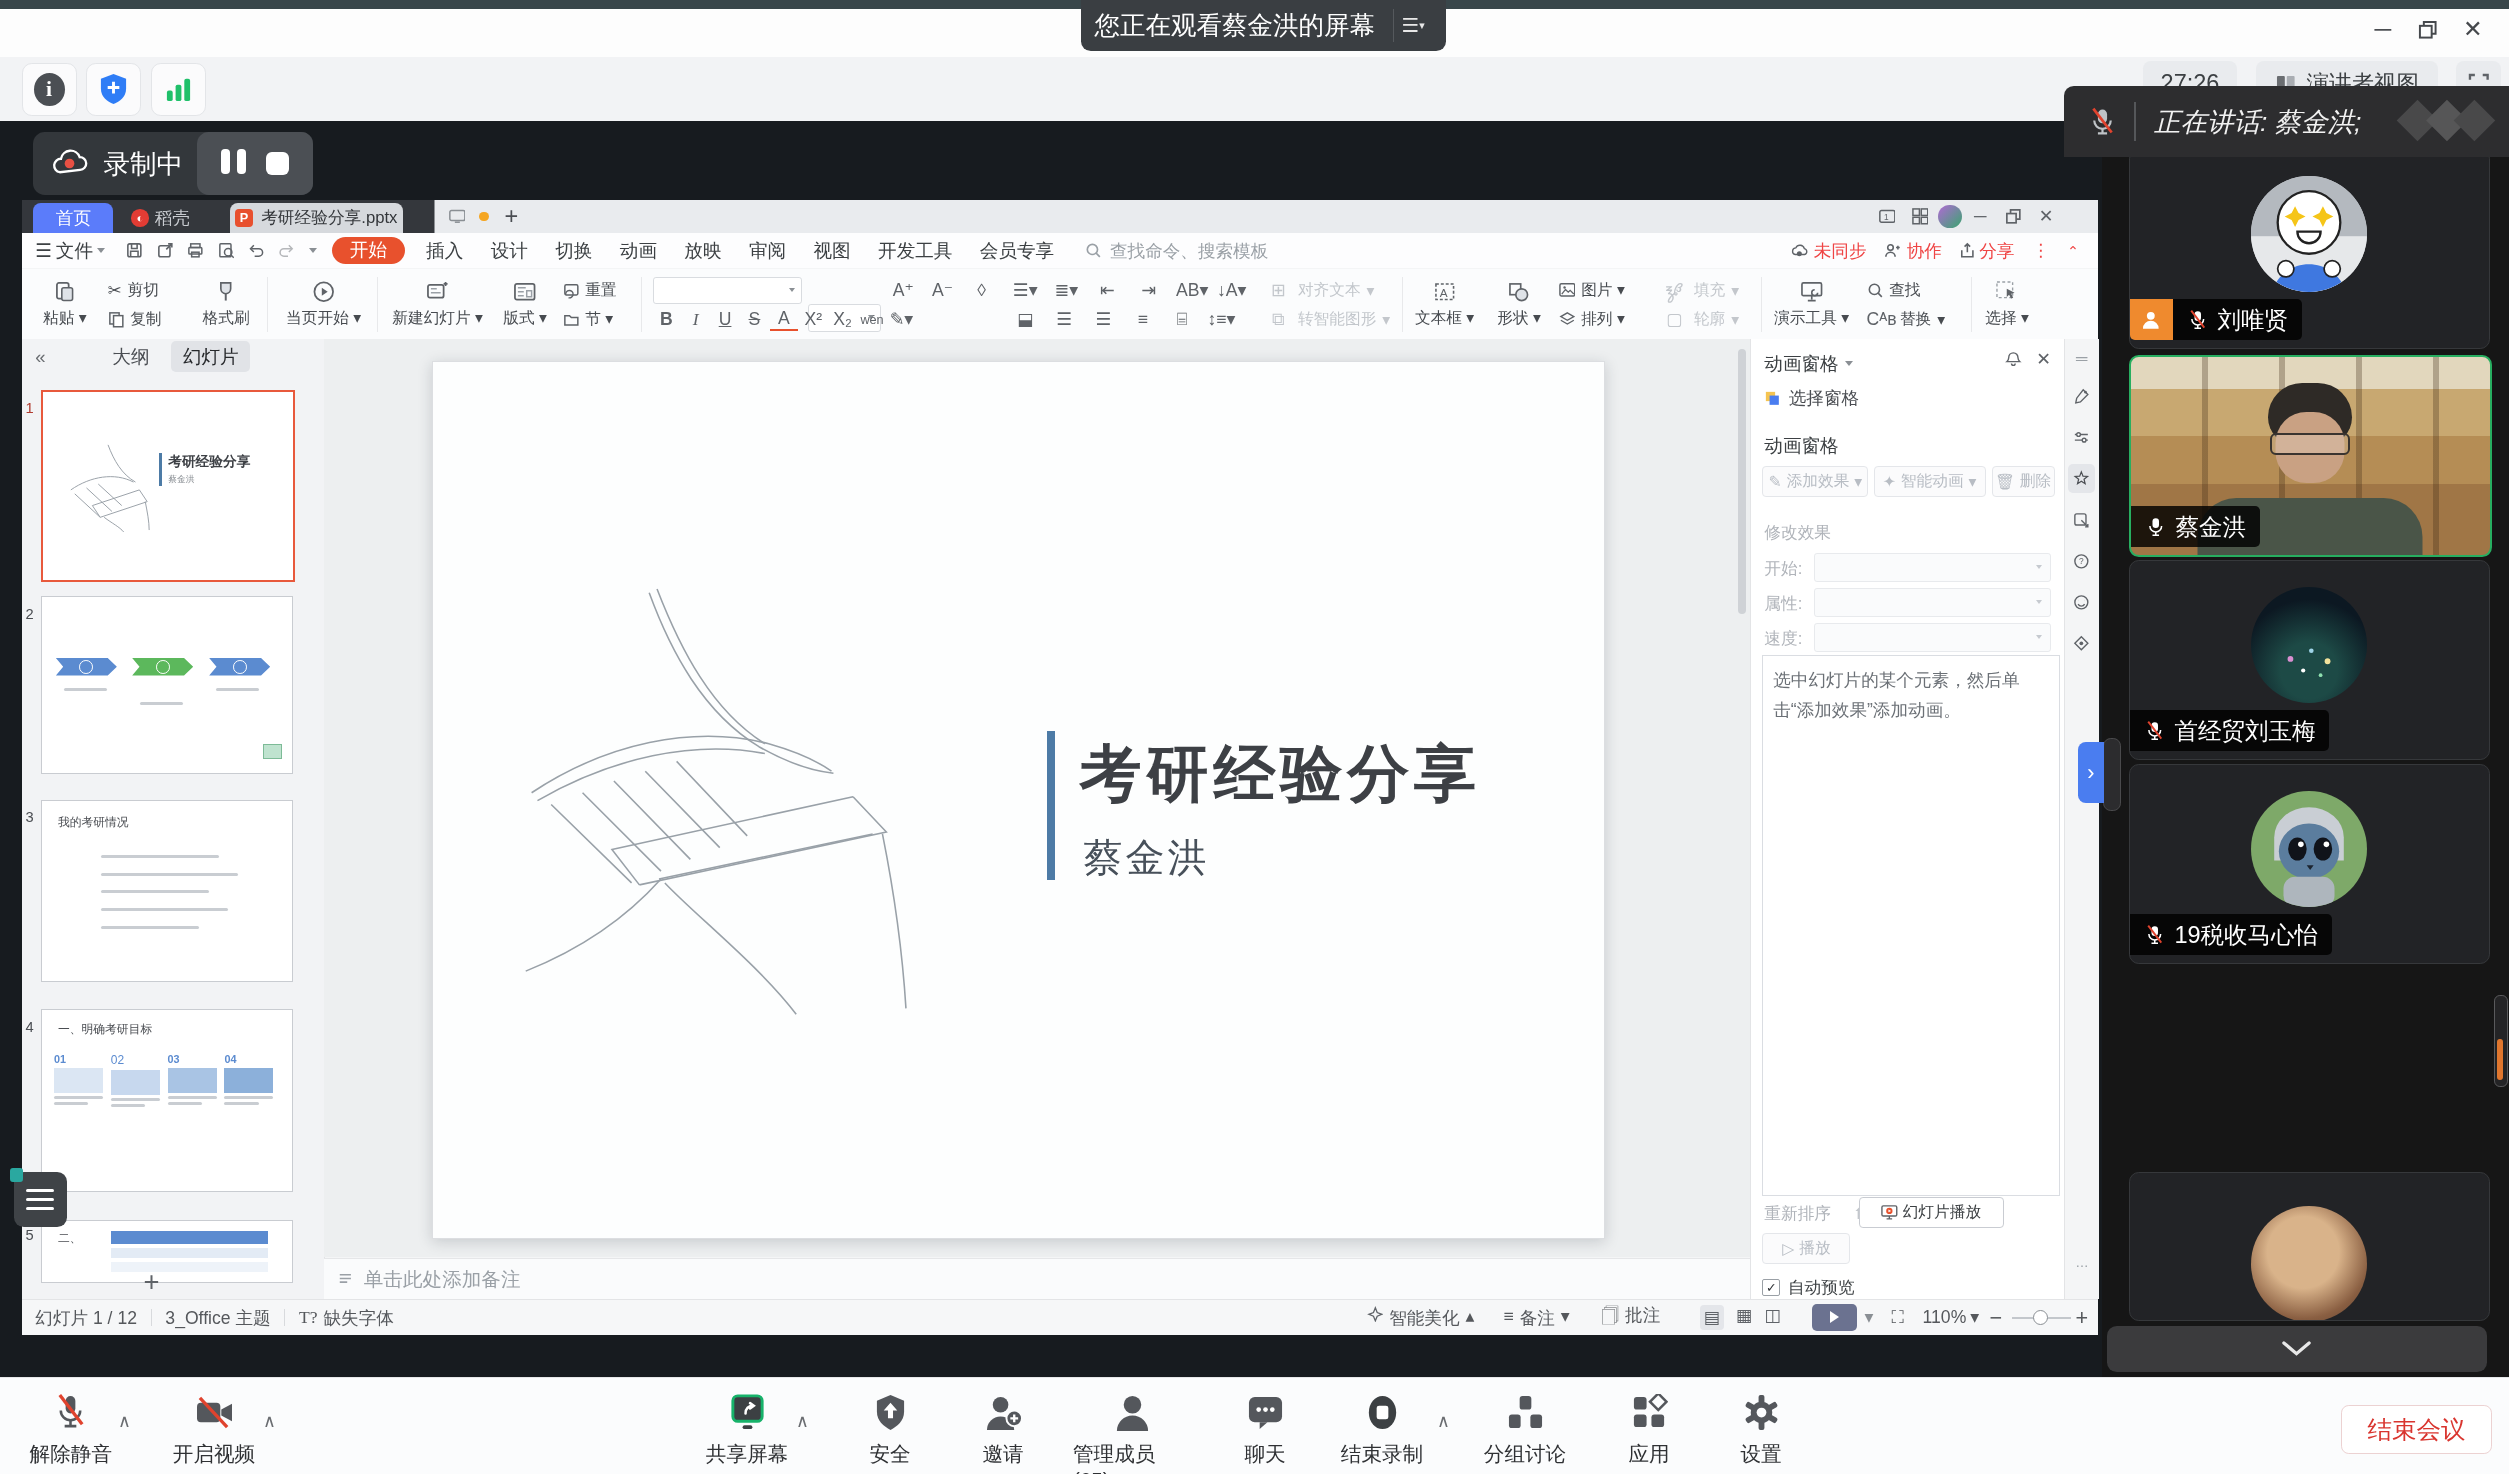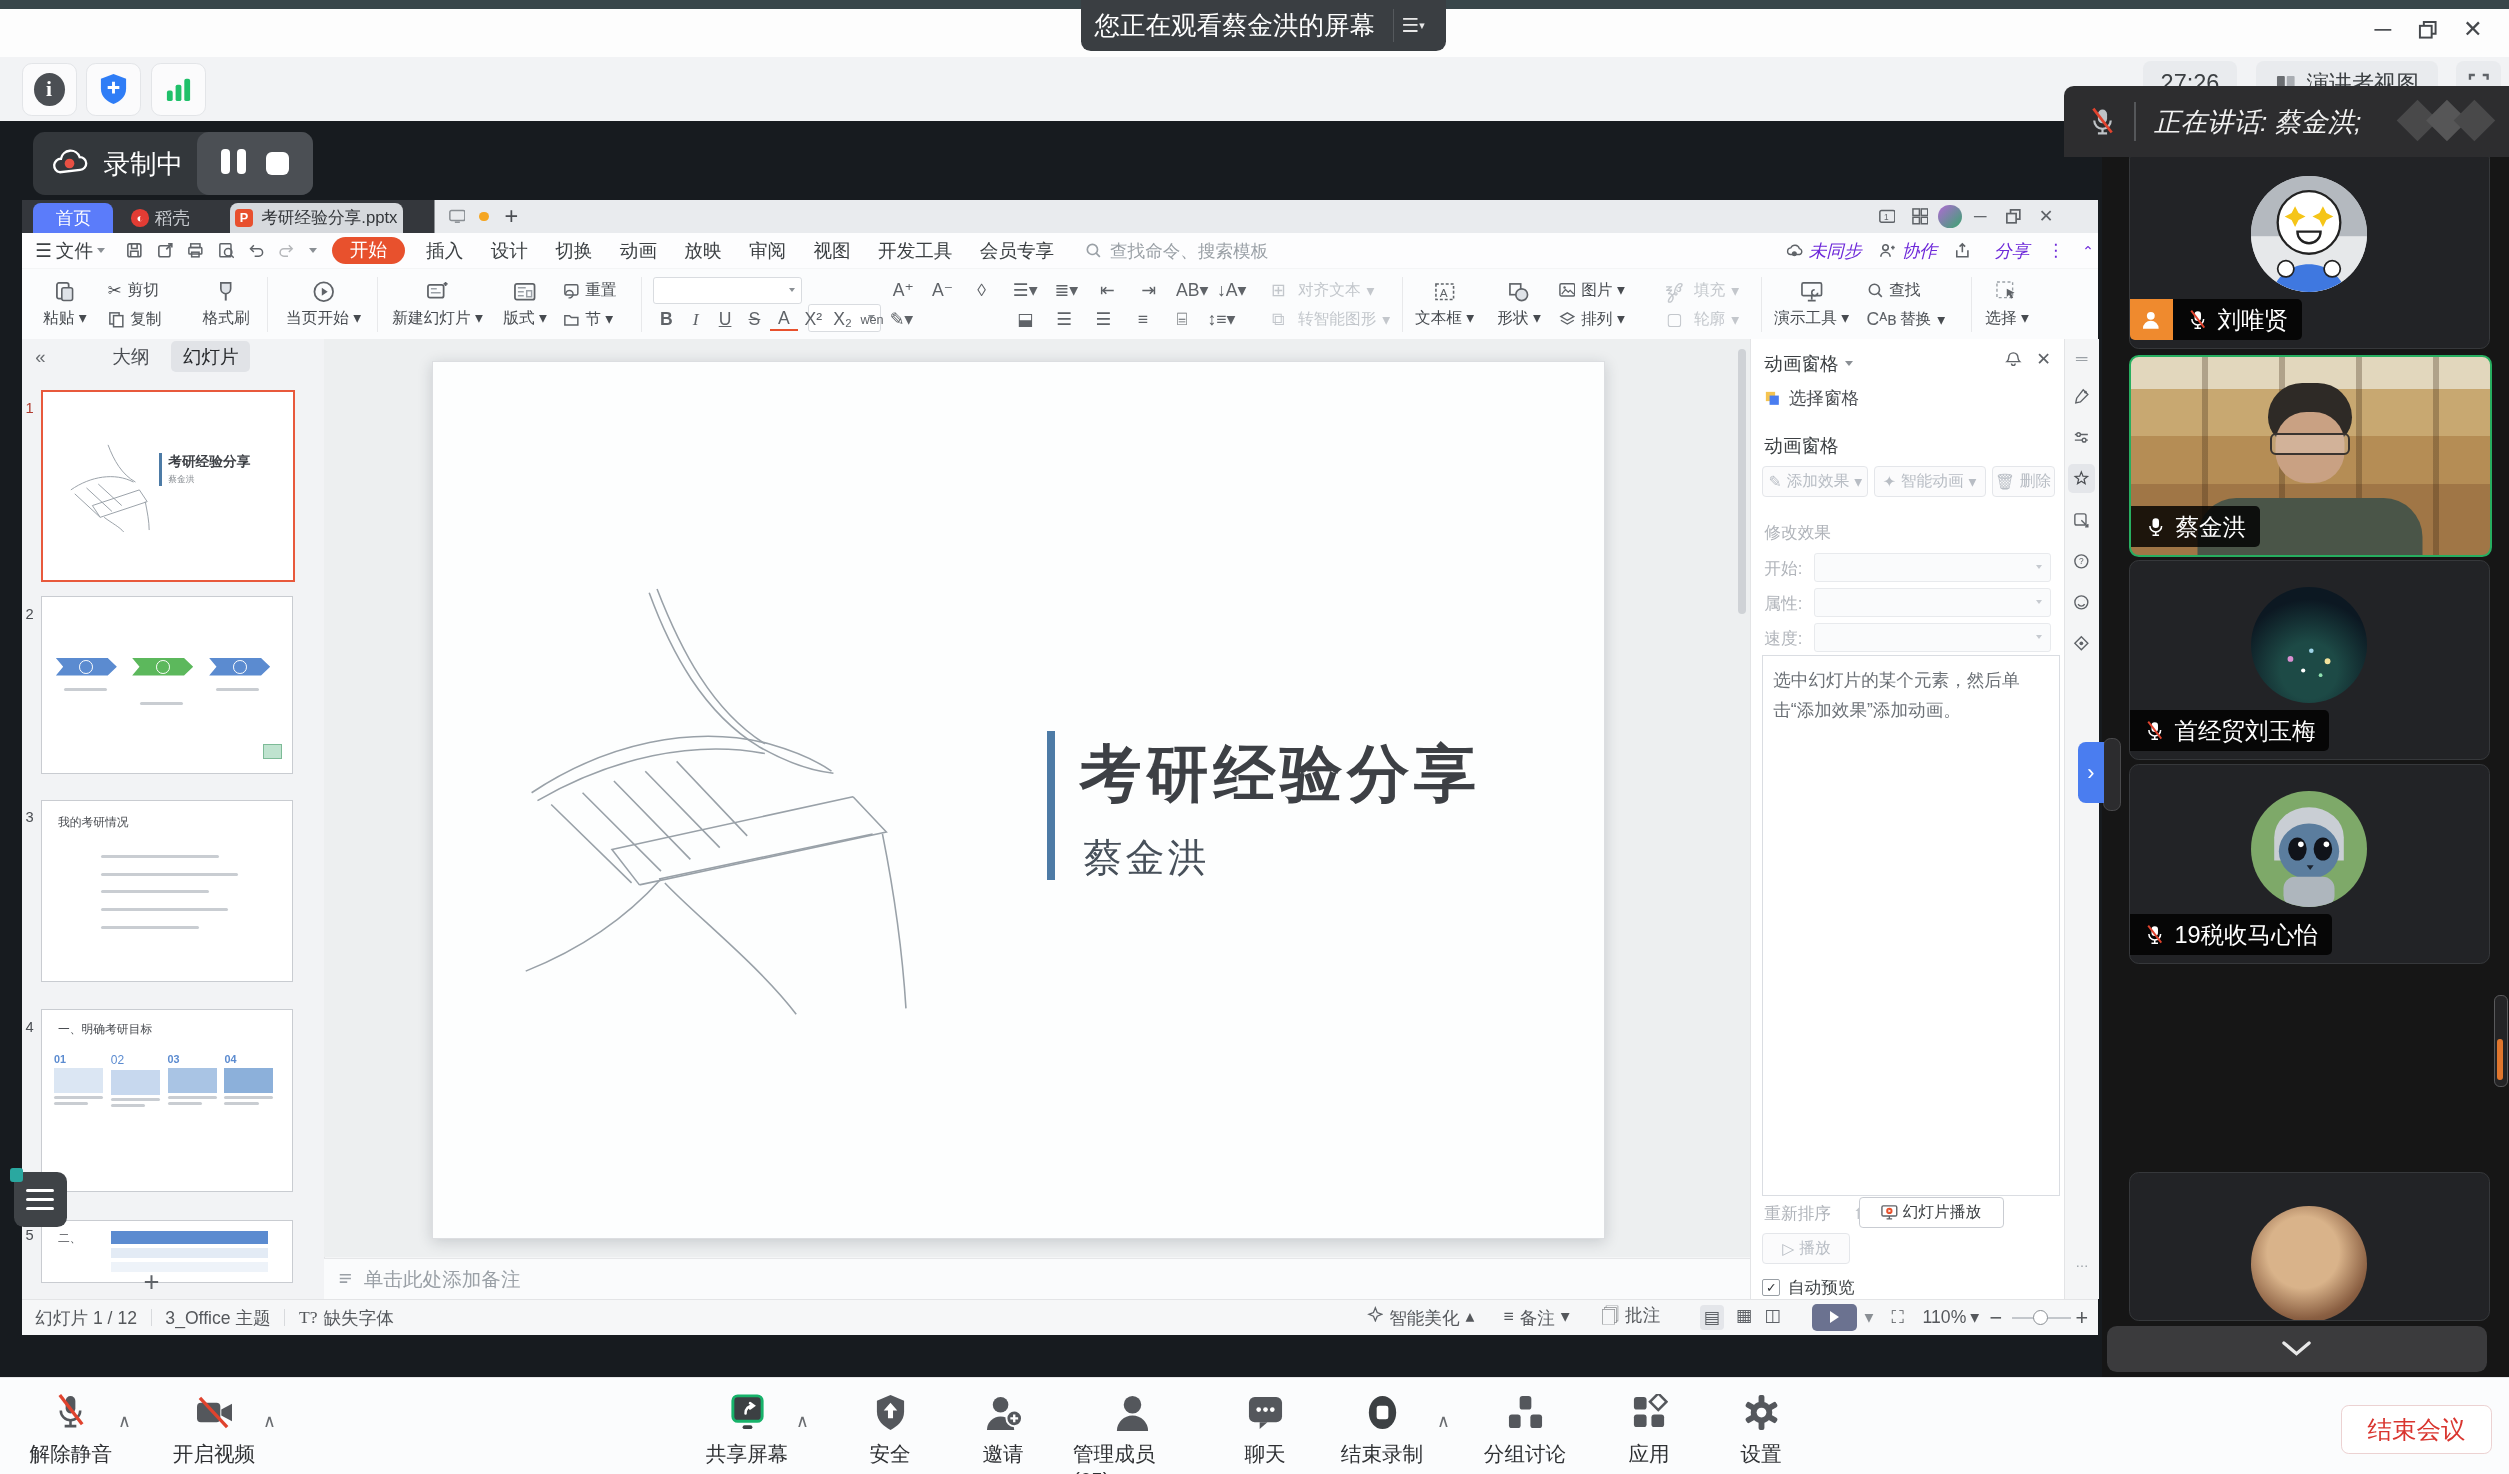--- a/index.html
+++ b/index.html
@@ -41,21 +41,21 @@
   .tab-home{left:11.8px;top:2.9px;width:80px;height:30px;background:#5b7cfa;border-radius:7.8px 7.8px 0 0;color:#fff;font-size:17.6px;display:flex;align-items:center;justify-content:center;}
   .tab-docer{left:98px;top:2.9px;width:82px;height:30px;color:#c9ccd1;font-size:17.6px;display:flex;align-items:center;justify-content:center;gap:5.9px;}
   .docer-dot{width:17.6px;height:17.6px;border-radius:50%;background:#e23c34;color:#fff;font-size:11.8px;display:flex;align-items:center;justify-content:center;}
   .tab-doc{left:208px;top:2.9px;width:173px;height:30px;background:#d6d9dd;border-radius:7.8px 7.8px 0 0;color:#33363a;font-size:16.7px;display:flex;align-items:center;justify-content:center;gap:7.8px;}
   .picon{width:18.6px;height:18.6px;border-radius:3.9px;background:#e8502e;color:#fff;font-size:12.7px;font-weight:bold;display:flex;align-items:center;justify-content:center;}
   .tb-ctl{width:29px;height:29px;display:flex;align-items:center;justify-content:center;color:#5f6368;font-size:17.6px;}
   .menubar{left:0;top:33px;width:2076px;height:35px;background:#fdfdfe;display:flex;align-items:center;}
   .mb-item{font-size:18.6px;color:#3c4043;padding:0 13.7px;height:35px;display:flex;align-items:center;gap:3.9px;}
   .mb-start{background:#e8512d;color:#fff;border-radius:15.7px;height:27.4px;padding:0 17.6px;font-size:18.6px;display:flex;align-items:center;margin:0 7.8px;}
   .mb-search{color:#9aa0a6;font-size:17.6px;display:flex;align-items:center;gap:7.8px;margin-left:17.6px;}
-  .mb-right{position:absolute;right:4px;top:0;height:35px;display:flex;align-items:center;gap:17.6px;color:#6d28d9;font-size:17.6px;font-style:italic;}
+  .mb-right{position:absolute;right:19px;top:0;height:35px;display:flex;align-items:center;gap:17.6px;color:#ef4444;font-size:17.6px;}
   .caret{display:inline-block;width:0;height:0;border-left:4.9px solid transparent;border-right:4.9px solid transparent;border-top:5.9px solid #8a8f94;}
   .ribbon{left:0;top:69px;width:2076px;height:71px;background:#fbfcfd;border-bottom:1px solid #e2e3e6;}
   .rb-big{position:absolute;top:3.9px;width:71px;height:63px;display:flex;flex-direction:column;align-items:center;justify-content:center;gap:3.9px;color:#474b50;font-size:15.7px;}
   .rb-sm{position:absolute;height:27.4px;display:flex;align-items:center;gap:5.9px;color:#474b50;font-size:15.7px;}
   .rb-div{position:absolute;top:7.8px;width:1px;height:55px;background:#e8e9eb;}
   .combo{height:25.5px;border:1px solid #d9dce0;border-radius:2.9px;background:#fff;position:relative;}
   .combo:after{content:"";position:absolute;right:5.9px;top:9.8px;border-left:3.9px solid transparent;border-right:3.9px solid transparent;border-top:4.9px solid #8a8f94;}
   .fmt{font-size:17.6px;color:#5f6368;width:27.4px;text-align:center;}
   .dis{color:#c3c7cc !important;}
   .ric{width:23.5px;height:23.5px;}
@@ -308,21 +308,21 @@
             </svg>
           <span>未同步</span>
         </span>
         <span class="flex" style="gap:5.9px;">
           <svg class="sic" viewBox="0 0 18 18">
               <circle cx="7" cy="6" r="3" fill="none" stroke="#5f6368" stroke-width="1.7"></circle>
               <path d="M2 16 a5 5 0 0 1 10 0 M13 6 h4 M15 4 v4" fill="none" stroke="#5f6368" stroke-width="1.7"></path>
             </svg>
           <span>协作</span>
         </span>
-        <span class="flex" style="gap:23px;">
+        <span class="flex" style="gap:3px;">
           <svg class="sic" viewBox="0 0 18 18">
               <path d="M9 11 V2 M6 5 l3-3 3 3 M3 9 v7 h12 V9" fill="none" stroke="#5f6368" stroke-width="1.7"></path>
             </svg>
           <span>分享</span>
         </span>
         <span>⋮</span>
         <span style="font-size:13.7px;">⌃</span>
       </span>
     </div>
 

